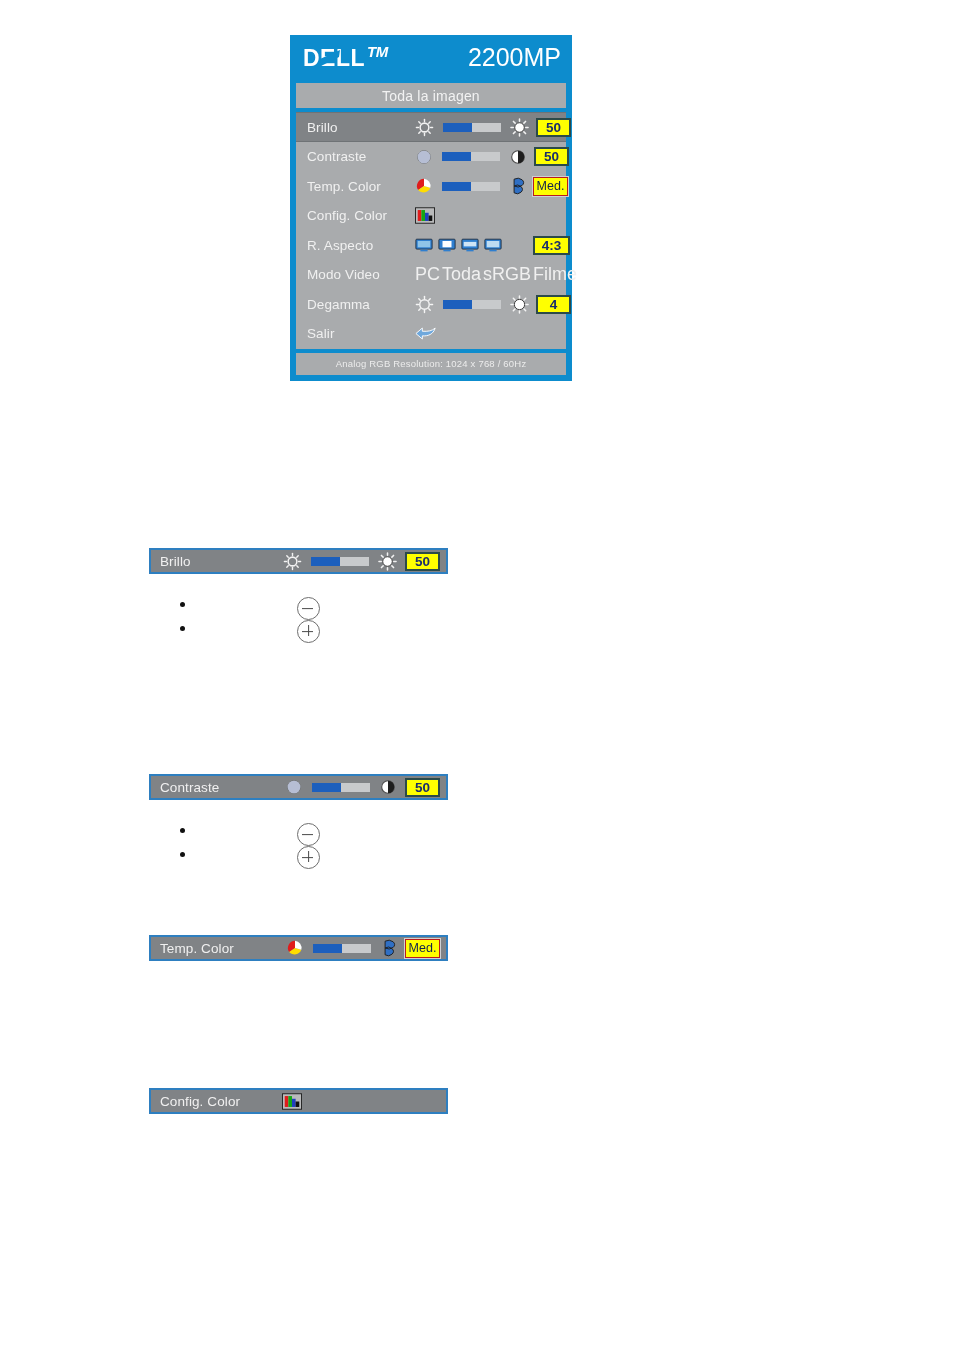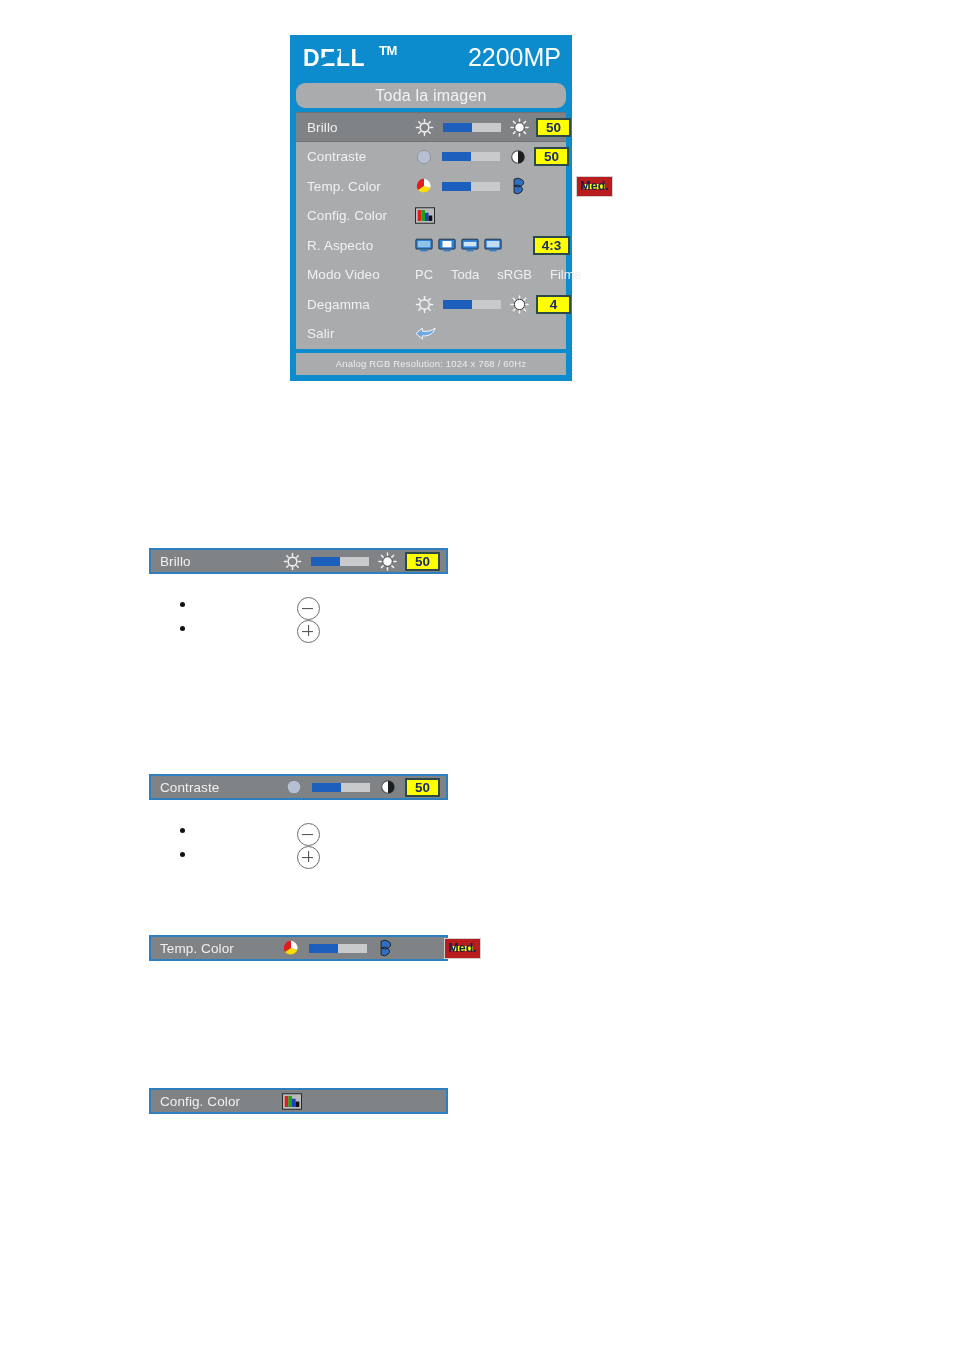--- a/index.html
+++ b/index.html
@@ -52,48 +52,48 @@
   .dell-e-slash {
     position: absolute;
     left: 16px;
     top: 2px;
     width: 22px;
     height: 22px;
     z-index: 3;
   }
   .dell-tm {
     position: absolute;
-    left: 88px;
+    left: 76px;
     top: 7px;
-    font-size: 13px;
+    font-size: 15px;
     font-weight: bold;
     color: #ffffff;
     letter-spacing: -0.5px;
+    font-style: italic;
   }
   .model-name {
     position: absolute;
     right: 10px;
     top: 7px;
     font-size: 25px;
     color: #ffffff;
     font-family: "Liberation Sans", sans-serif;
     letter-spacing: 0px;
   }
 
   .osd-subtitle {
     margin: 0 5px 0 5px;
     height: 25px;
     background: #a9abad;
     color: #f2f2f2;
-    font-size: 16px;
+    font-size: 14px;
     display: flex;
     align-items: center;
     justify-content: center;
     letter-spacing: 0.2px;
-    border-radius: 9px;
   }
 
   .osd-body {
     margin: 4px 5px 0 5px;
     background: #a9abad;
     padding: 0;
   }
 
   .row {
     height: 29.5px;
@@ -151,37 +151,36 @@
     display: flex;
     align-items: center;
     justify-content: center;
     box-sizing: border-box;
     flex: 0 0 auto;
     font-family: "Liberation Sans", sans-serif;
   }
   .valbox.wide { width: 37px; margin-left: 24px; }
   .valbox.med {
     background: #ffff00;
-    border: 7px solid #b91c1c;
+    border: 1px solid #b91c1c;
     outline: 1px solid #cfd1d3;
     color: #11224f;
     font-size: 12.5px;
-    font-weight: bold;
-    margin-left: 44px;
+    font-weight: normal;
   }
 
   .spacer { flex: 1 1 auto; }
 
   
   .vmode {
     display: flex;
     align-items: center;
-    gap: 18px;
+    gap: 2px;
     color: #f0f0f0;
-    font-size: 13px;
+    font-size: 18px;
     text-align: center;
   }
 
   .osd-footer {
     margin: 4px 5px 5px 5px;
     height: 22px;
     background: #a9abad;
     color: #ececec;
     font-size: 9.5px;
     display: flex;

